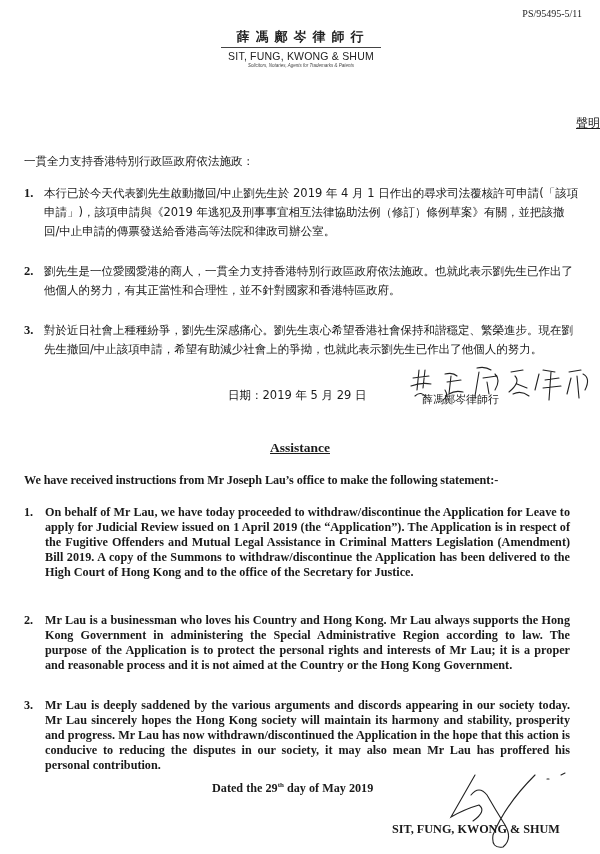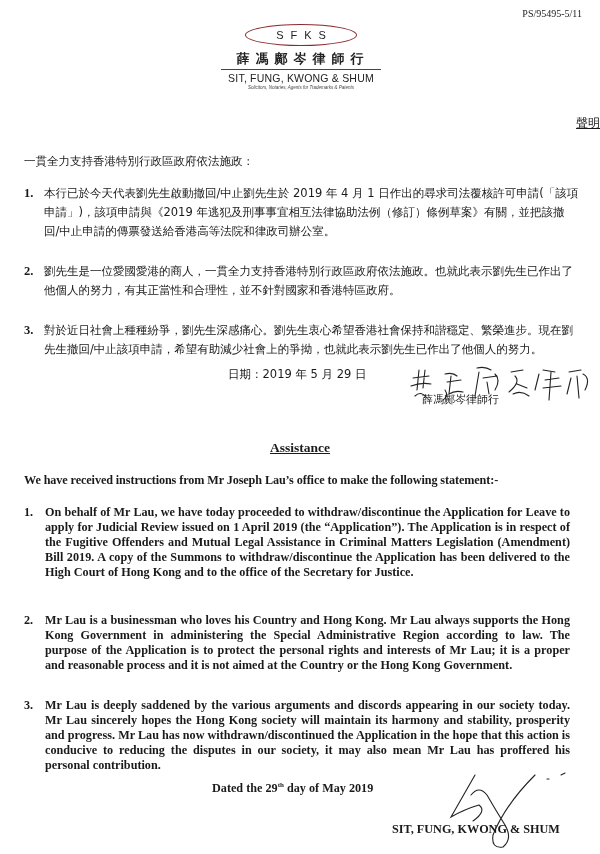--- a/index.html
+++ b/index.html
@@ -8,40 +8,39 @@
   .logo { position: absolute; left: 221px; top: 24px; width: 160px; text-align: center; }
   .logo-oval { width: 112px; height: 22px; margin: 0 auto; border: 1.3px solid #8b2a2f; border-radius: 50%; box-sizing: border-box; font-family: "Liberation Sans", sans-serif; font-size: 11px; letter-spacing: 7px; line-height: 20px; padding-left: 7px; color: #222; }
   .logo-cn { font-family: "DejaVu Sans", sans-serif; font-size: 13px; letter-spacing: 6px; margin-top: 4px; padding-left: 4px; border-bottom: 1px solid #444; padding-bottom: 1px; font-weight: bold; color: #222; }
   .logo-en { font-family: "Liberation Sans", sans-serif; font-size: 10.5px; margin-top: 2px; color: #222; letter-spacing: 0.2px; }
   .logo-sub { font-family: "Liberation Sans", sans-serif; font-style: italic; font-size: 4.5px; margin-top: 1px; color: #444; }
   .cn-title { position: absolute; top: 115px; left: 0; width: 600px; text-align: right; font-family: "DejaVu Sans", sans-serif; font-size: 12px; text-decoration: underline; }
   .cn-intro { position: absolute; top: 154px; left: 24px; font-family: "DejaVu Sans", sans-serif; font-size: 11.5px; }
   .cn-list { position: absolute; left: 24px; width: 555px; font-family: "DejaVu Sans", sans-serif; font-size: 11.5px; line-height: 19px; }
   .cn-list .num { position: absolute; left: 0; font-family: "Liberation Serif", serif; font-weight: bold; font-size: 12.5px; }
   .cn-list .txt { margin-left: 20px; }
-  .cn-date { position: absolute; top: 367px; left: 228px; font-family: "DejaVu Sans", sans-serif; font-size: 11.5px; }
+  .cn-date { position: absolute; top: 388px; left: 228px; font-family: "DejaVu Sans", sans-serif; font-size: 11.5px; }
   .sig-cn { position: absolute; top: 360px; left: 405px; width: 195px; height: 50px; }
   .cn-firm { position: absolute; top: 392px; left: 422px; font-family: "DejaVu Sans", sans-serif; font-size: 11px; }
   .en-title { position: absolute; top: 440px; left: 0; width: 600px; text-align: center; font-weight: bold; font-size: 13.5px; text-decoration: underline; }
   .en-intro { position: absolute; top: 473px; left: 24px; font-weight: bold; font-size: 12.2px; letter-spacing: -0.1px; }
   .en-list { position: absolute; left: 24px; width: 546px; font-weight: bold; font-size: 12.2px; line-height: 15px; }
   .en-list .num { position: absolute; left: 0; }
   .en-list .txt { margin-left: 21px; text-align: justify; }
   .en-date { position: absolute; top: 781px; left: 212px; font-weight: bold; font-size: 12.2px; }
   .en-date sup { font-size: 7px; }
   .sig-en { position: absolute; top: 765px; left: 435px; width: 165px; height: 85px; }
   .en-firm { position: absolute; top: 822px; left: 392px; font-weight: bold; font-size: 12.2px; }
 </style>
 </head>
 <body>
 
 <div class="ref">PS/95495-5/11</div>
 
 <div class="logo">
-  <div class="logo-oval">SFKS</div>
   <div class="logo-cn">薛馮鄺岑律師行</div>
   <div class="logo-en">SIT, FUNG, KWONG &amp; SHUM</div>
   <div class="logo-sub">Solicitors, Notaries, Agents for Trademarks &amp; Patents</div>
 </div>
 
 <div class="cn-title">聲明</div>
 <div class="cn-intro">一貫全力支持香港特別行政區政府依法施政：</div>
 
 <div class="cn-list" style="top:184px;">
   <span class="num">1.</span>

